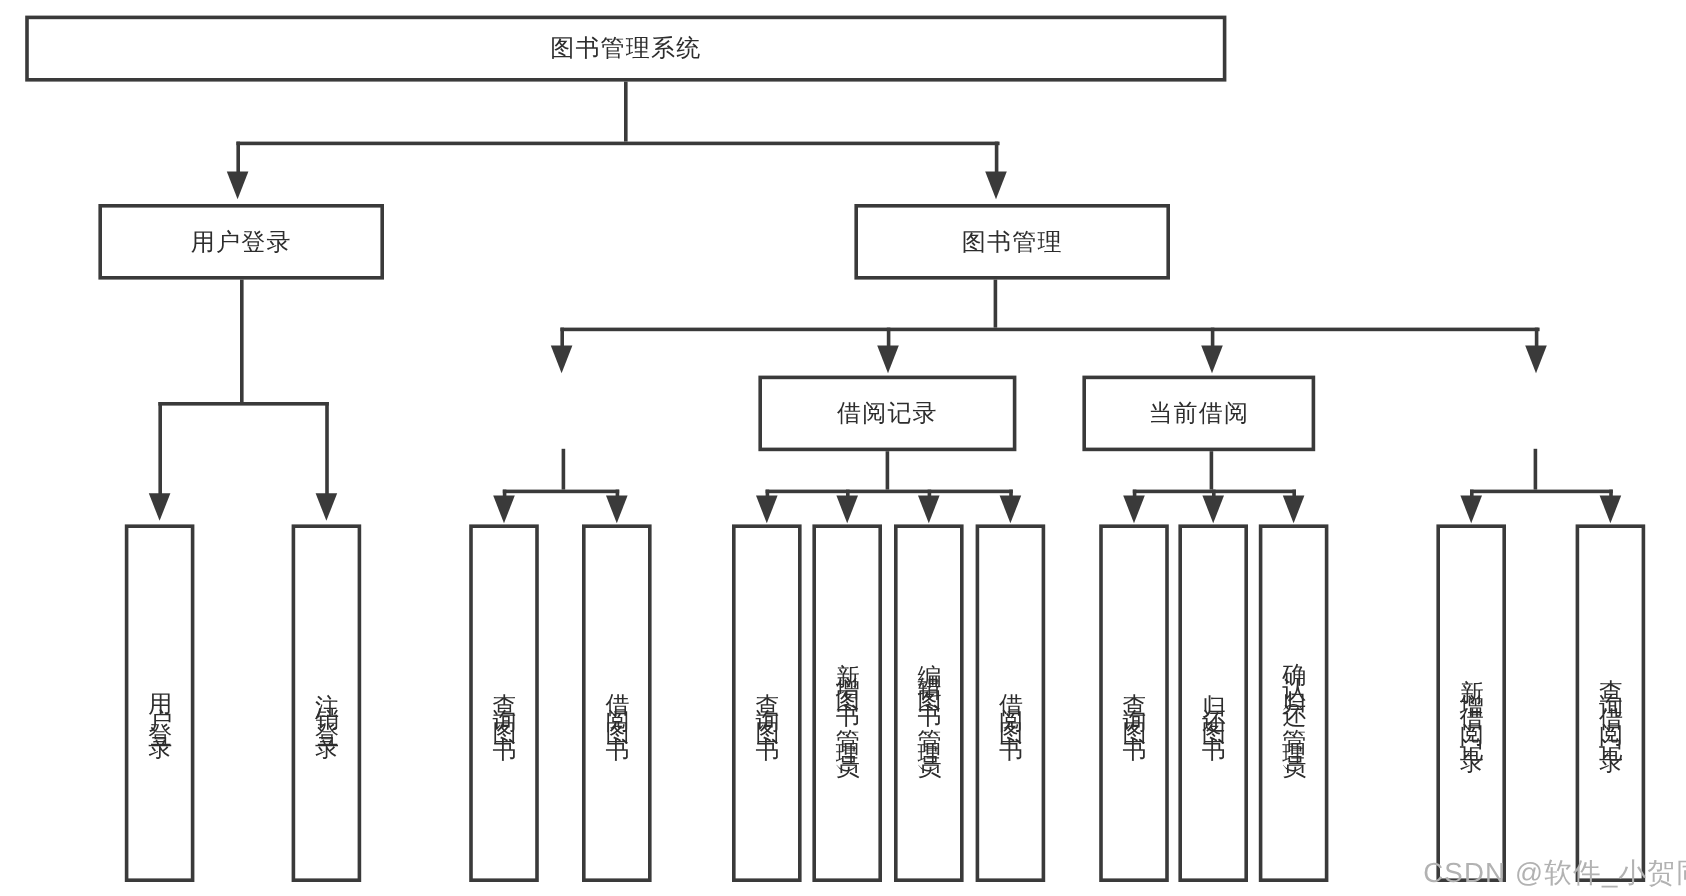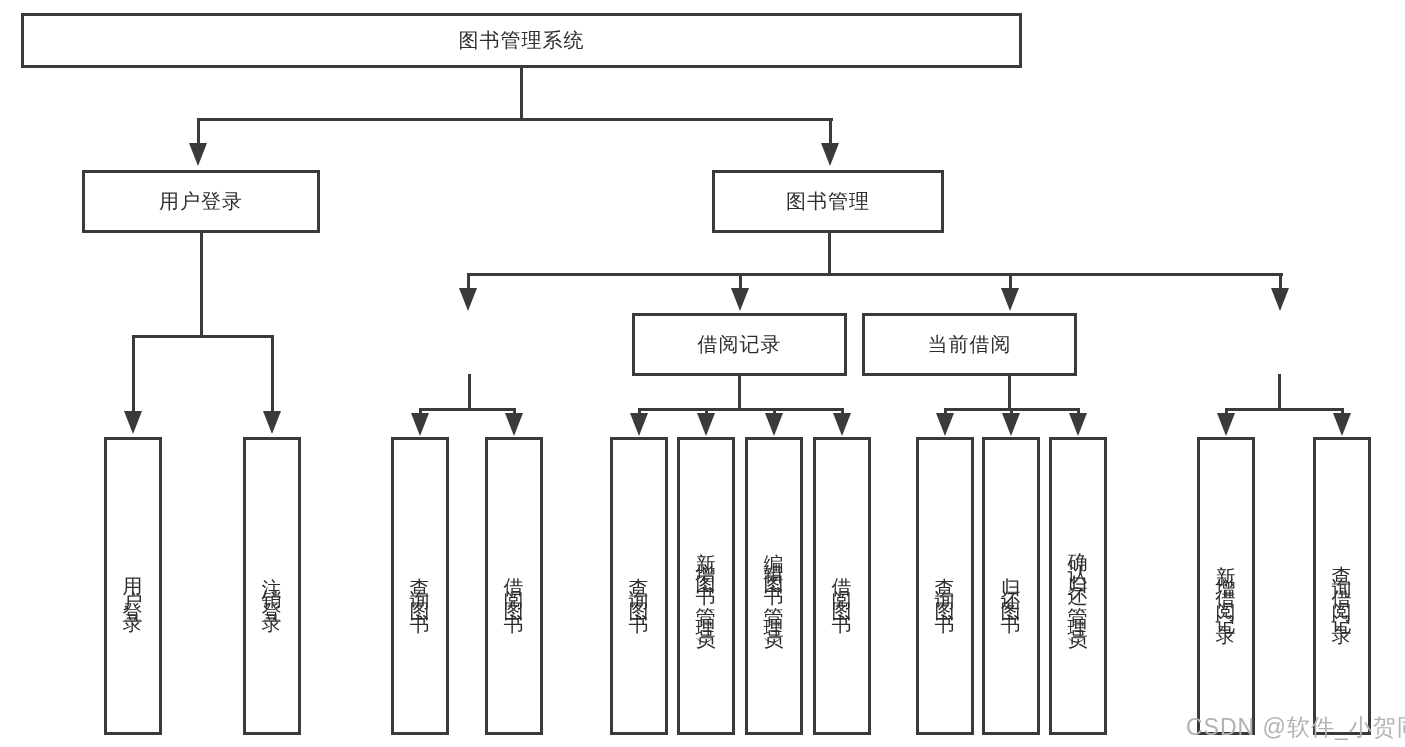--- a/index.html
+++ b/index.html
@@ -77,21 +77,21 @@
   <div class="vline" style="left:520px; top:66px; height:52px;"></div>
   <div class="hline" style="left:197px; top:118px; width:636px;"></div>
   <div class="vline" style="left:197px; top:118px; height:29px;"></div>
   <div class="arrow" style="left:189px; top:143px;"></div>
   <div class="vline" style="left:829px; top:118px; height:29px;"></div>
   <div class="arrow" style="left:821px; top:143px;"></div>
 
   <div class="box" style="left:82px; top:170px; width:238px; height:63px;">
     <span>用户登录</span>
   </div>
-  <div class="box" style="left:712px; top:170px; width:232px; height:63px;">
+  <div class="box" style="left:712px; top:170px; width:263px; height:63px;">
     <span>图书管理</span>
   </div>
 
   <div class="vline" style="left:200px; top:231px; height:104px;"></div>
   <div class="hline" style="left:132px; top:335px; width:142px;"></div>
   <div class="vline" style="left:132px; top:335px; height:79px;"></div>
   <div class="arrow" style="left:124px; top:411px;"></div>
   <div class="vline" style="left:271px; top:335px; height:79px;"></div>
   <div class="arrow" style="left:263px; top:411px;"></div>
 
@@ -102,21 +102,21 @@
   <div class="vline" style="left:739px; top:273px; height:19px;"></div>
   <div class="arrow" style="left:731px; top:288px;"></div>
   <div class="vline" style="left:1009px; top:273px; height:19px;"></div>
   <div class="arrow" style="left:1001px; top:288px;"></div>
   <div class="vline" style="left:1279px; top:273px; height:19px;"></div>
   <div class="arrow" style="left:1271px; top:288px;"></div>
 
   <div class="box" style="left:632px; top:313px; width:215px; height:63px;">
     <span>借阅记录</span>
   </div>
-  <div class="box" style="left:862px; top:313px; width:215px; height:63px;">
+  <div class="box" style="left:902px; top:313px; width:194px; height:63px;">
     <span>当前借阅</span>
   </div>
 
   <div class="vline" style="left:468px; top:374px; height:34px;"></div>
   <div class="hline" style="left:419px; top:408px; width:97px;"></div>
   <div class="vline" style="left:419px; top:408px; height:9px;"></div>
   <div class="arrow" style="left:411px; top:413px;"></div>
   <div class="vline" style="left:513px; top:408px; height:9px;"></div>
   <div class="arrow" style="left:505px; top:413px;"></div>
 

